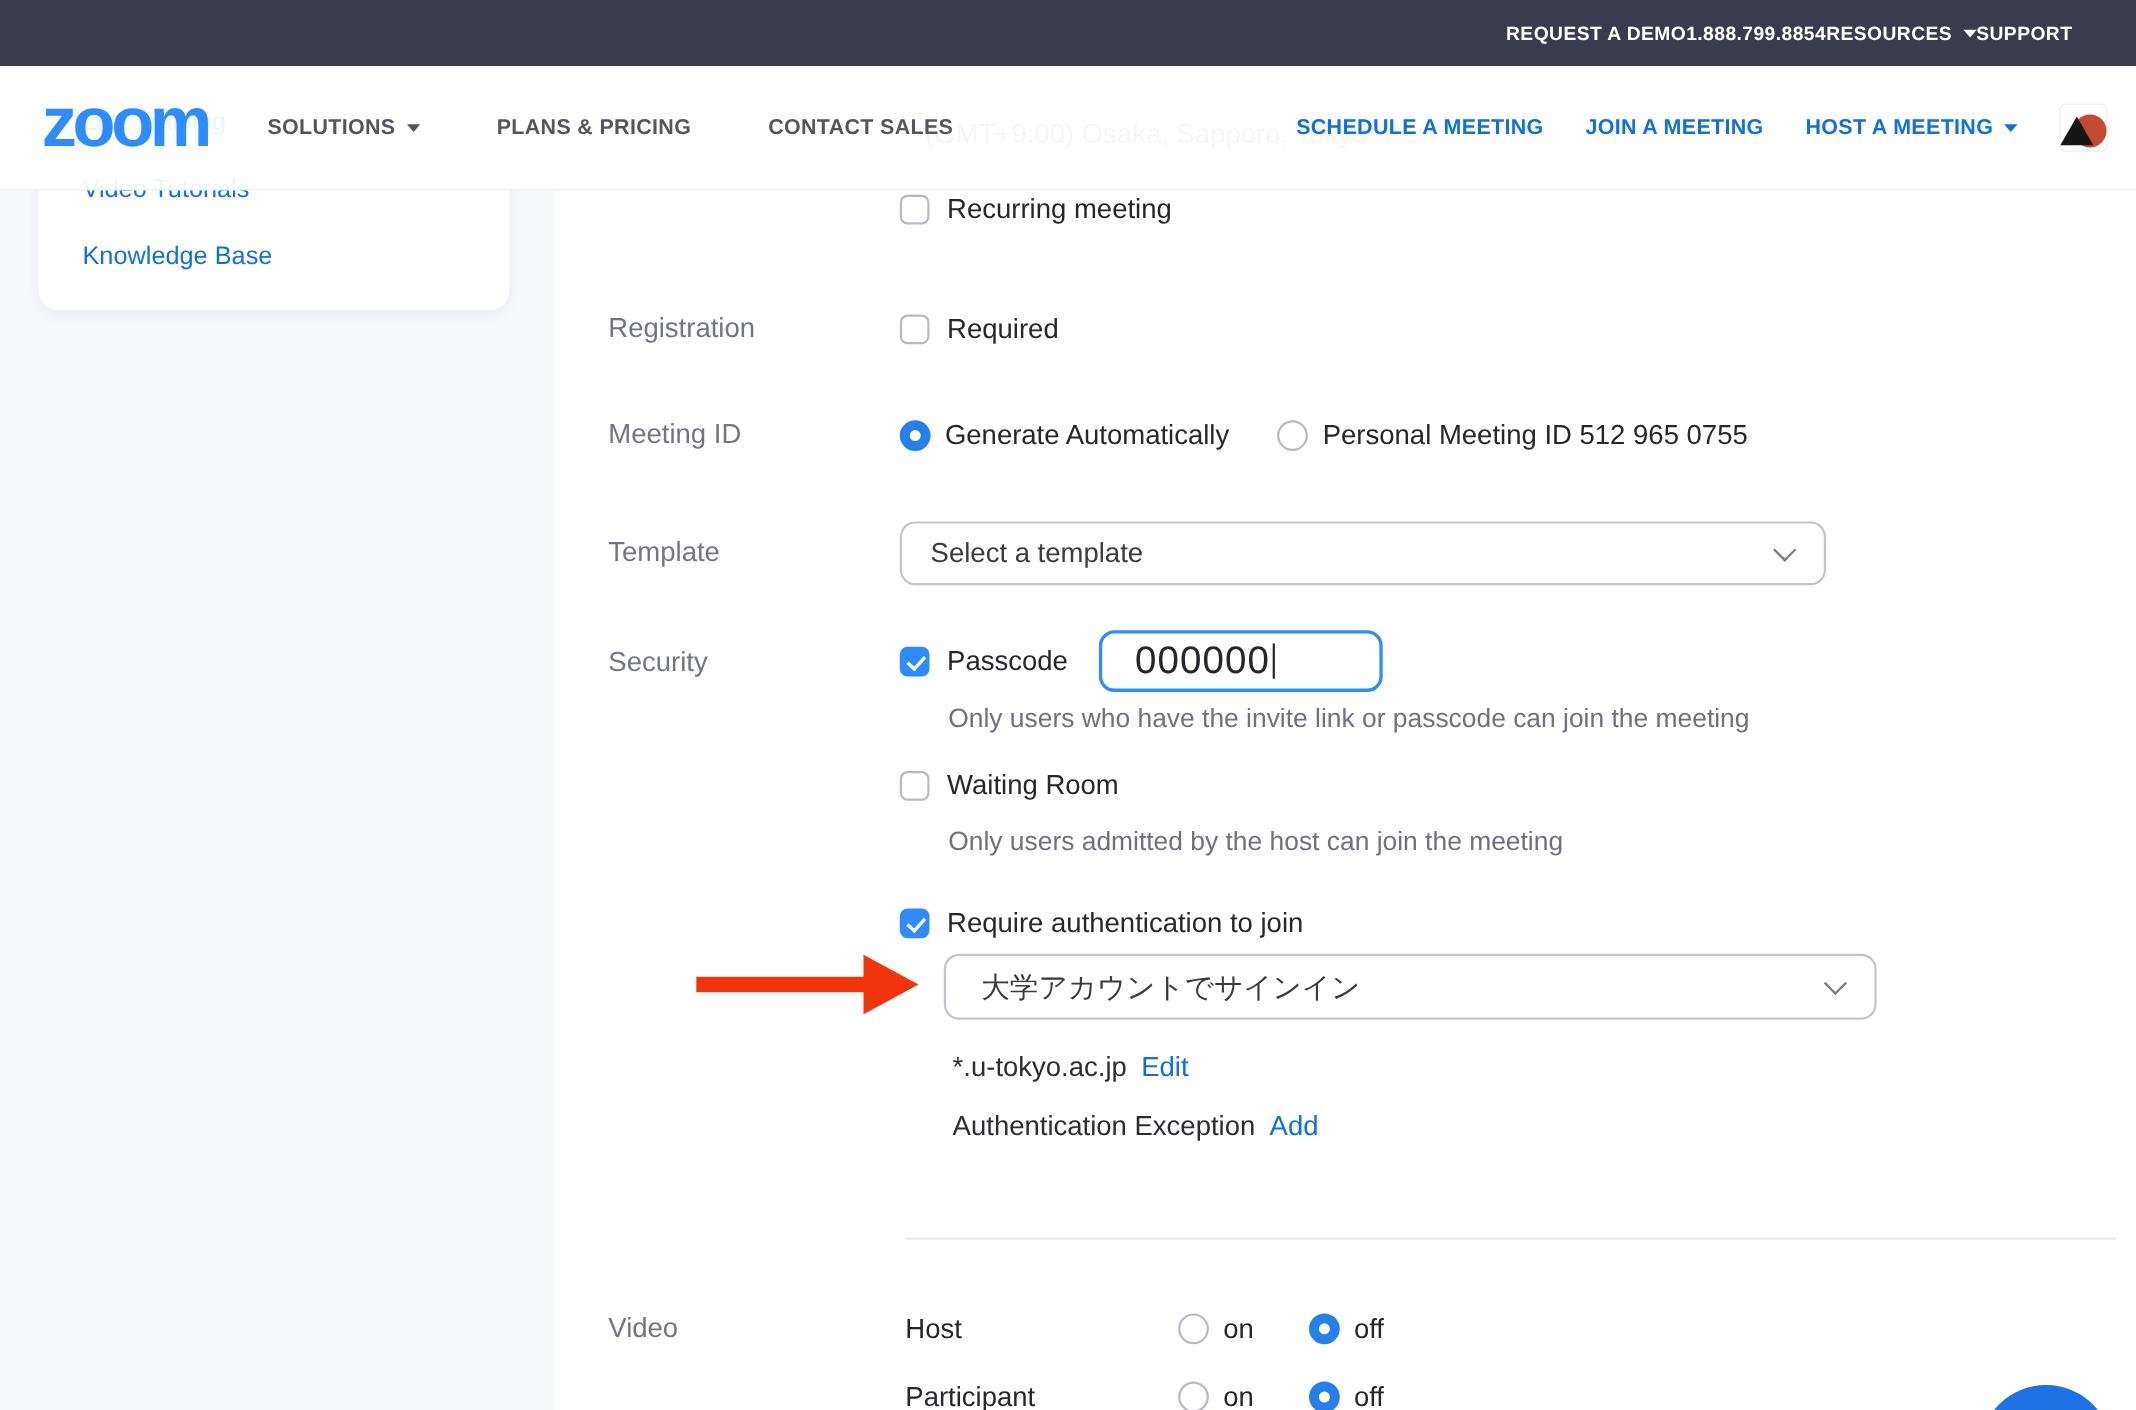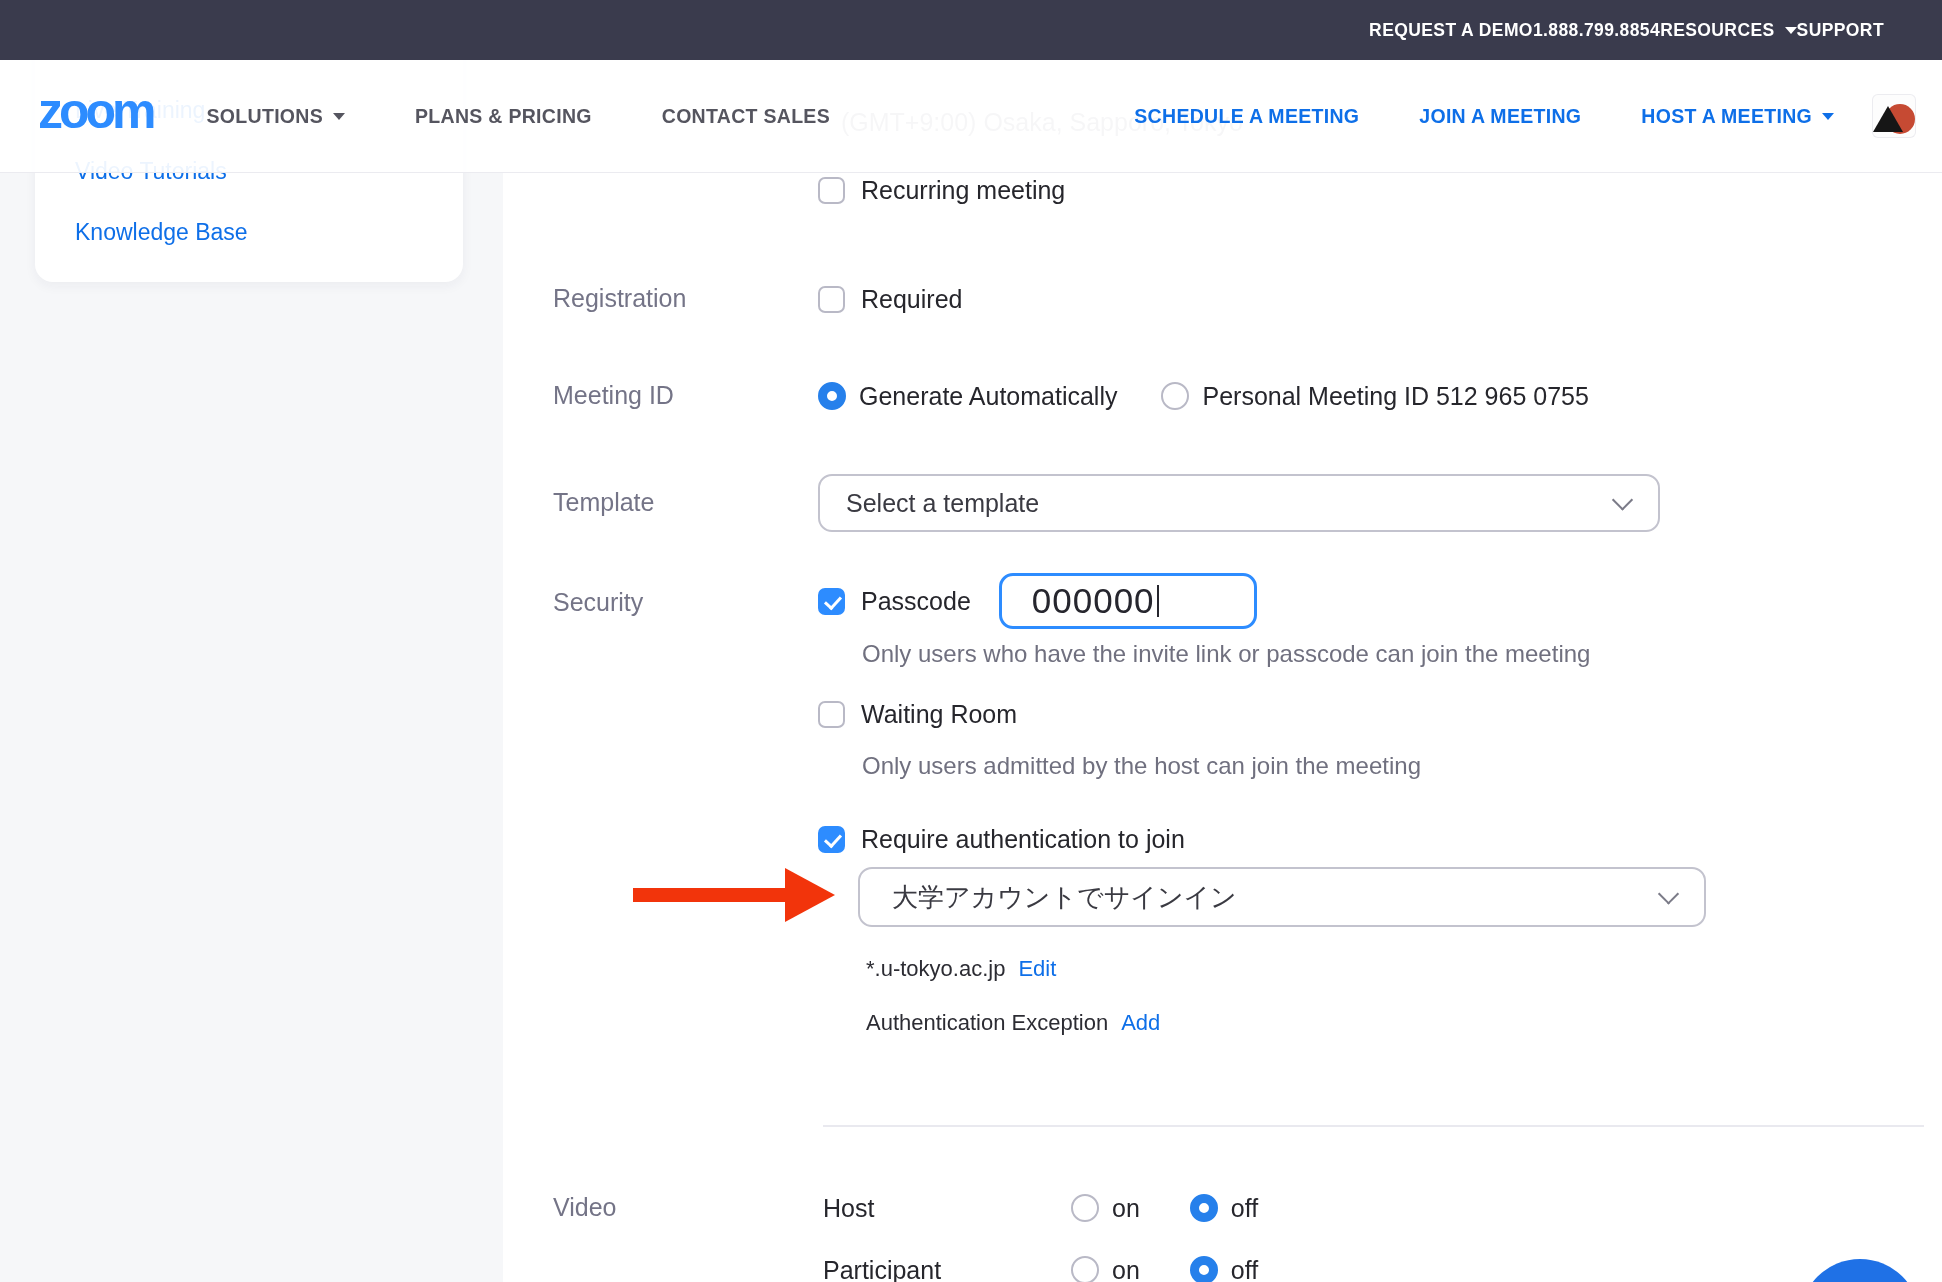--- a/index.html
+++ b/index.html
@@ -12,25 +12,25 @@
     position:absolute;top:0;left:0;right:0;height:60px;background:#3a3b4d;z-index:30;
     display:flex;justify-content:flex-end;align-items:center;padding-right:58px;
   }
   .topbar-item{color:#fff;font-size:17.5px;font-weight:700;letter-spacing:.4px;display:flex;align-items:center;cursor:pointer;white-space:nowrap;}
   .caret{width:0;height:0;border-left:6px solid transparent;border-right:6px solid transparent;border-top:7px solid currentColor;display:inline-block;margin-left:10px;}
   
   .navbar{
     position:absolute;top:60px;left:0;right:0;height:113px;background:rgba(255,255,255,.92);
     border-bottom:1px solid #ebebf0;display:flex;align-items:center;z-index:20;padding:0 26px 0 38px;box-sizing:border-box;
   }
-  .logo{font-size:50px;font-weight:700;color:#2d8cff;letter-spacing:-4px;line-height:1;margin:-10px 54px 0 0;cursor:pointer;}
+  .logo{font-size:64px;font-weight:700;color:#2d8cff;letter-spacing:-4px;line-height:1;margin:-10px 54px 0 0;cursor:pointer;}
   .nav-left{display:flex;align-items:center;gap:70px;}
   .nav-item{font-size:19.5px;font-weight:700;color:#55555f;letter-spacing:.3px;display:flex;align-items:center;cursor:pointer;white-space:nowrap;}
   .nav-spacer{flex:1;}
-  .nav-right{display:flex;align-items:center;gap:60px;margin-right:38px;}
+  .nav-right{display:flex;align-items:center;gap:38px;margin-right:38px;}
   .nav-item.blue{color:#0e6fe8;}
   .avatar{width:44px;height:44px;border-radius:6px;background:#fdfdfd;position:relative;overflow:hidden;cursor:pointer;box-shadow:0 0 0 1px #ececf0 inset;}
   .avatar .sun{position:absolute;right:1px;bottom:4px;width:30px;height:30px;border-radius:50%;background:#c64a33;}
   .avatar .mountain{position:absolute;left:1px;bottom:6px;width:0;height:0;border-left:15px solid transparent;border-right:15px solid transparent;border-bottom:26px solid #161616;}
   
   .gray-panel{position:absolute;left:0;top:60px;width:503px;bottom:0;background:#f6f7f9;z-index:0;}
   .side-card{position:absolute;left:35px;top:-24px;width:428px;height:306px;background:#fff;border-radius:18px;box-shadow:0 4px 12px rgba(40,40,70,.05);z-index:1;}
   .side-link{position:absolute;left:75px;font-size:23px;color:#0e6fe8;z-index:1;cursor:pointer;}
   .ghost-tz{position:absolute;left:841px;top:108px;font-size:25px;color:#8f8f9e;z-index:1;white-space:nowrap;}
   
@@ -44,21 +44,21 @@
   .cb-text{margin-left:16px;}
   .radio-text{margin-left:13px;}
   .gap44{width:44px;flex:none;}
   .selectbox{position:absolute;background:#fff;border:2px solid #c3c3ce;border-radius:14px;box-sizing:border-box;z-index:2;display:flex;align-items:center;cursor:pointer;}
   .selectbox .chev{position:absolute;right:28px;top:50%;width:13px;height:13px;border-right:2px solid #7b7b88;border-bottom:2px solid #7b7b88;transform:translateY(-70%) rotate(45deg);}
   .select-text{padding-left:26px;font-size:25px;color:#3a3a42;}
   .pass-input{width:258px;height:56px;border:3px solid #2d8cff;border-radius:14px;box-sizing:border-box;margin-left:28px;display:flex;align-items:center;padding-left:30px;background:#fff;cursor:text;}
   .pass-value{font-size:35px;color:#26262e;letter-spacing:1px;}
   .cursor-bar{width:2px;height:32px;background:#26262e;margin-left:2px;}
   .helper{position:absolute;left:862px;font-size:24px;color:#70707f;z-index:2;white-space:nowrap;}
-  .linkline{position:absolute;left:866px;font-size:22px;z-index:2;white-space:nowrap;display:flex;gap:13px;}
+  .linkline{position:absolute;left:866px;font-size:25px;z-index:2;white-space:nowrap;display:flex;gap:13px;}
   .linkline .dark{color:#2c2c33;}
   .link{color:#0e6fe8;cursor:pointer;}
   .divider{position:absolute;left:823px;top:1125px;width:1101px;height:2px;background:#e9e9ef;z-index:2;}
   .video-name{width:248px;color:#26262c;}
   .vgap{width:50px;flex:none;}
   
   .arrow-shaft{position:absolute;left:633px;top:888px;width:154px;height:14px;background:#f2340b;z-index:4;}
   .arrow-head{position:absolute;left:785px;top:868px;width:0;height:0;border-top:27px solid transparent;border-bottom:27px solid transparent;border-left:50px solid #f2340b;z-index:4;}
   
   .help-btn{position:absolute;left:1800px;top:1259px;width:120px;height:120px;border-radius:50%;background:#1f71e6;z-index:5;cursor:pointer;}

